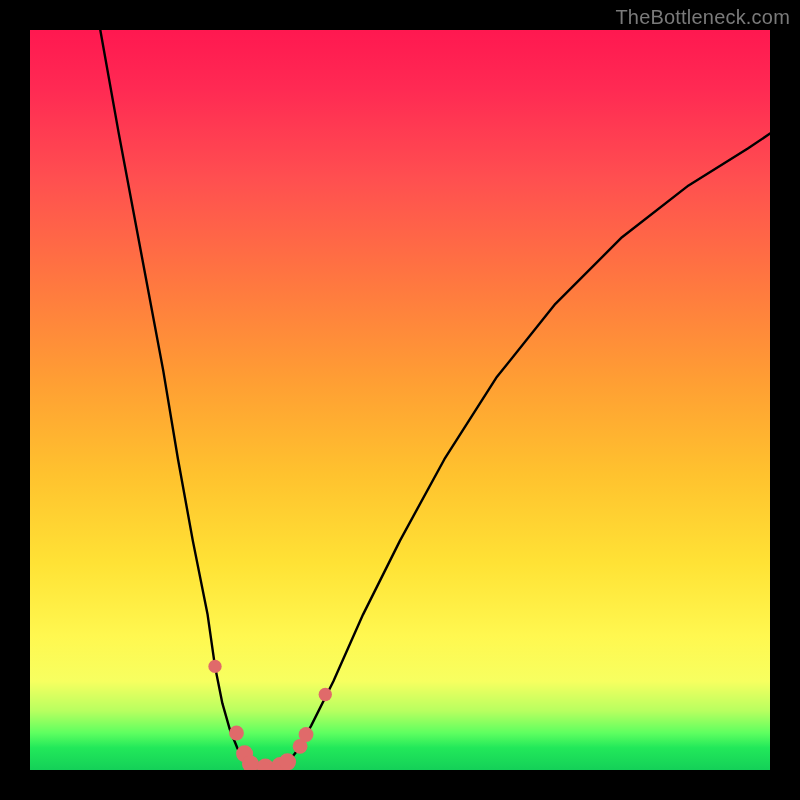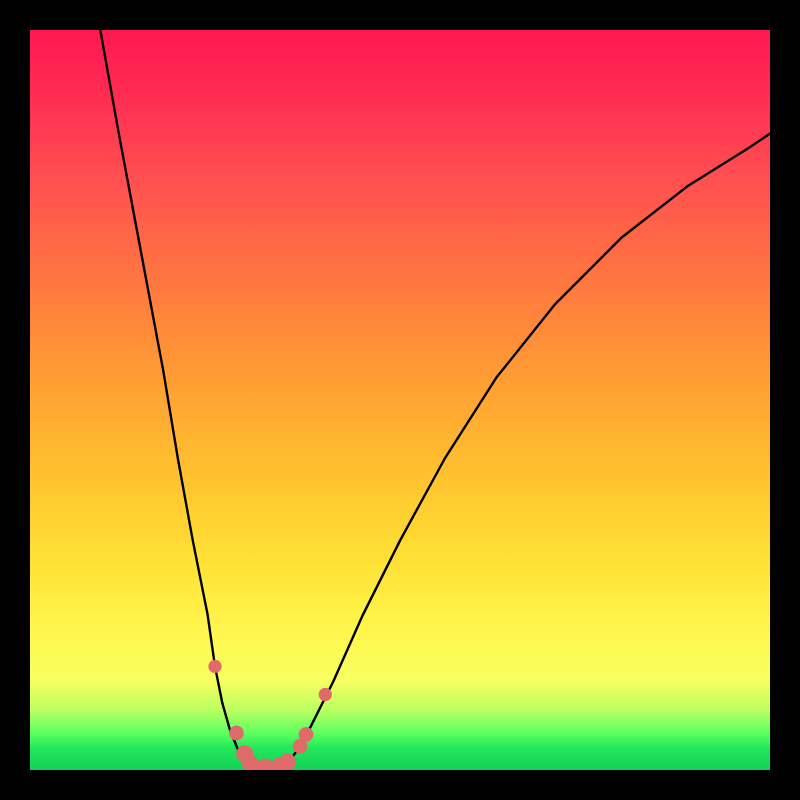--- a/index.html
+++ b/index.html
@@ -75,13 +75,14 @@
           <circle cx="220.52" cy="734.08" r="8.51" fill="#e06a6a"></circle>
           <circle cx="235.32" cy="737.04" r="8.51" fill="#e06a6a"></circle>
           <circle cx="250.12" cy="735.56" r="8.51" fill="#e06a6a"></circle>
           <circle cx="257.52" cy="731.86" r="8.51" fill="#e06a6a"></circle>
           <circle cx="270.10" cy="716.32" r="7.40" fill="#e06a6a"></circle>
           <circle cx="276.02" cy="704.48" r="7.40" fill="#e06a6a"></circle>
           <circle cx="295.26" cy="664.52" r="6.66" fill="#e06a6a"></circle>
         </g>
     </svg>
   </div>
+  <div class="watermark">TheBottleneck.com</div>
 </div>
 
 </body></html>

